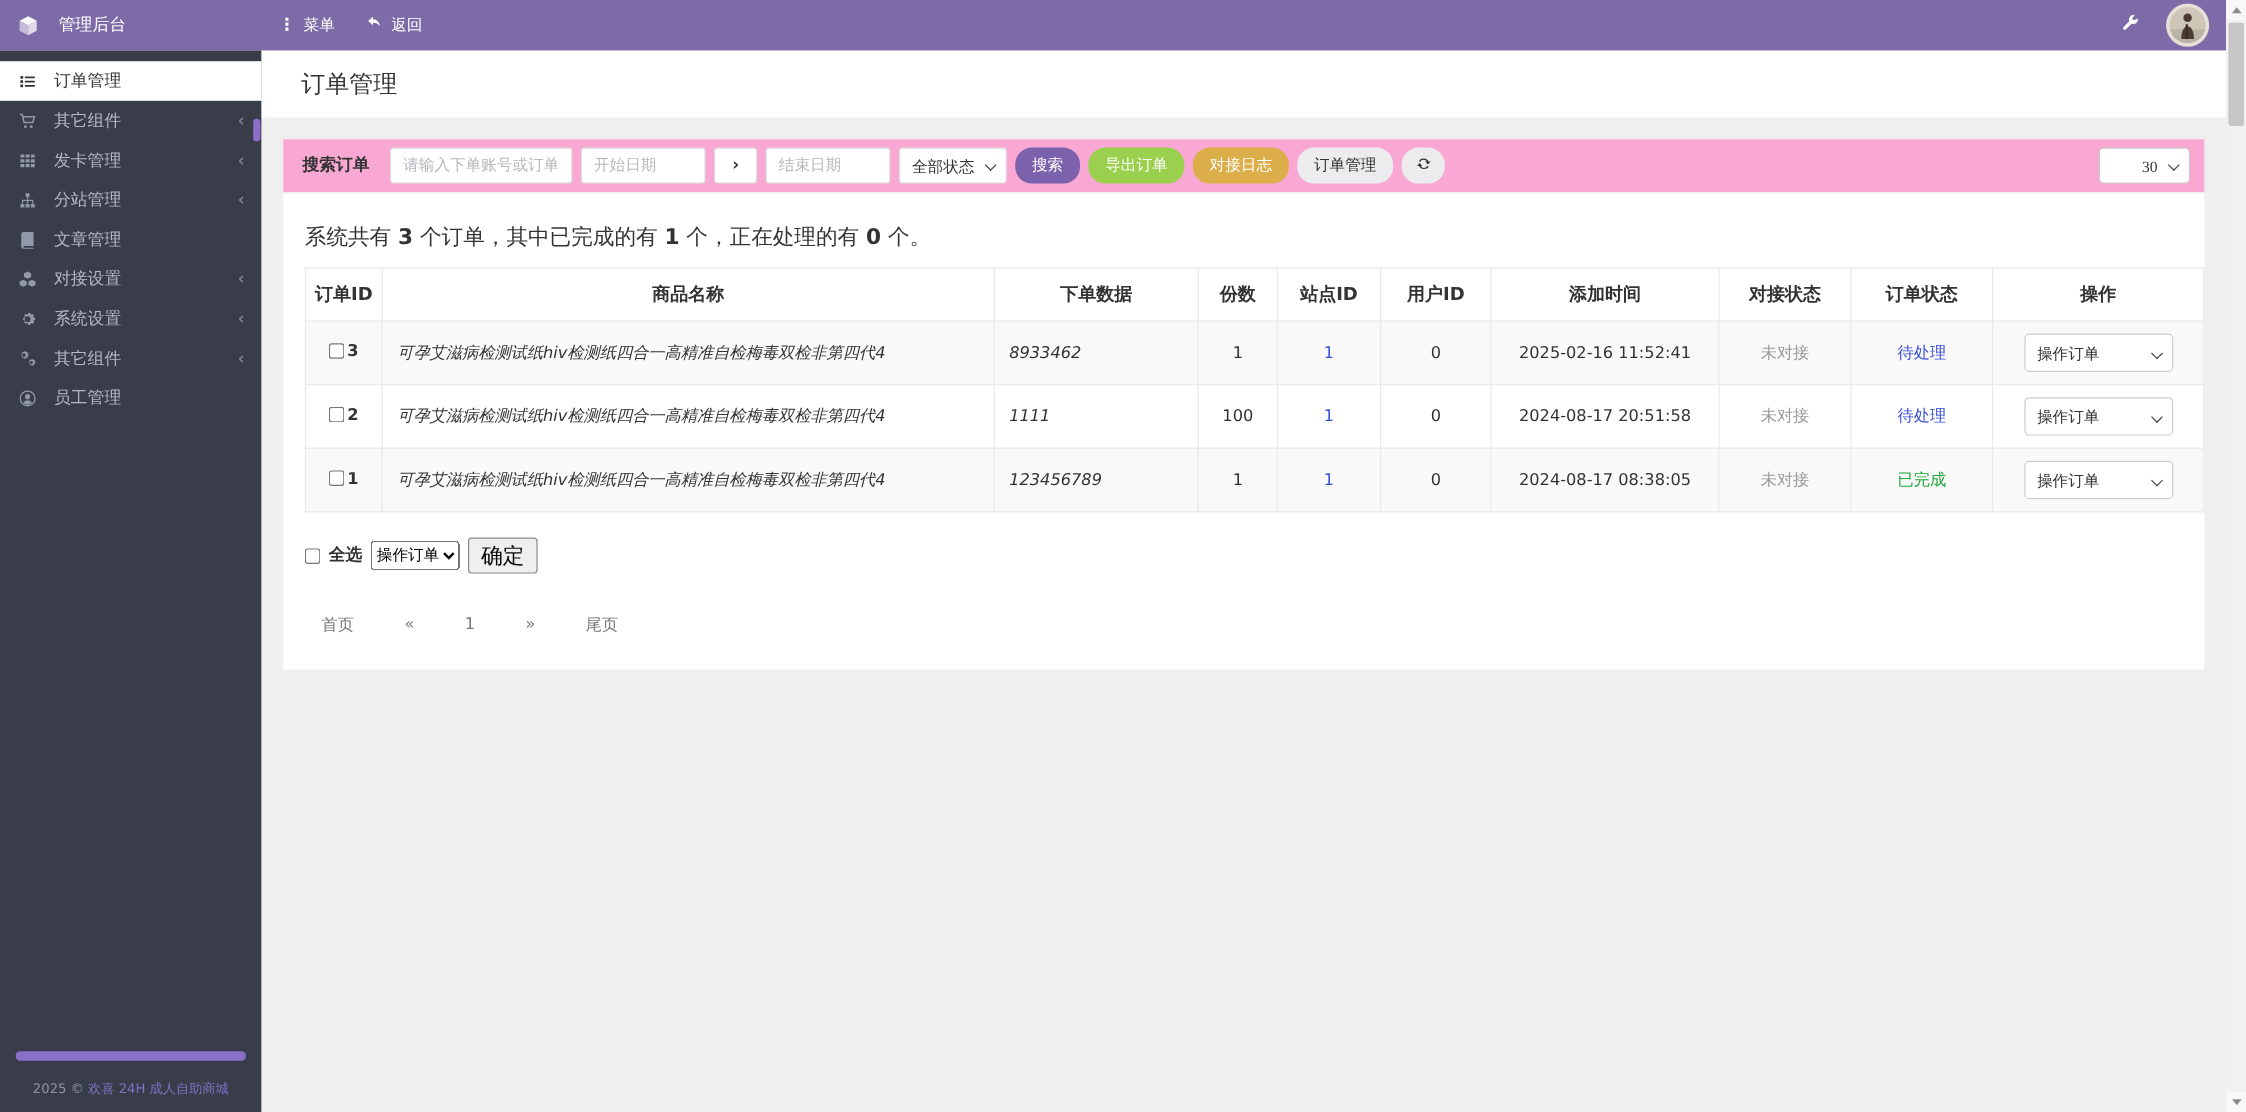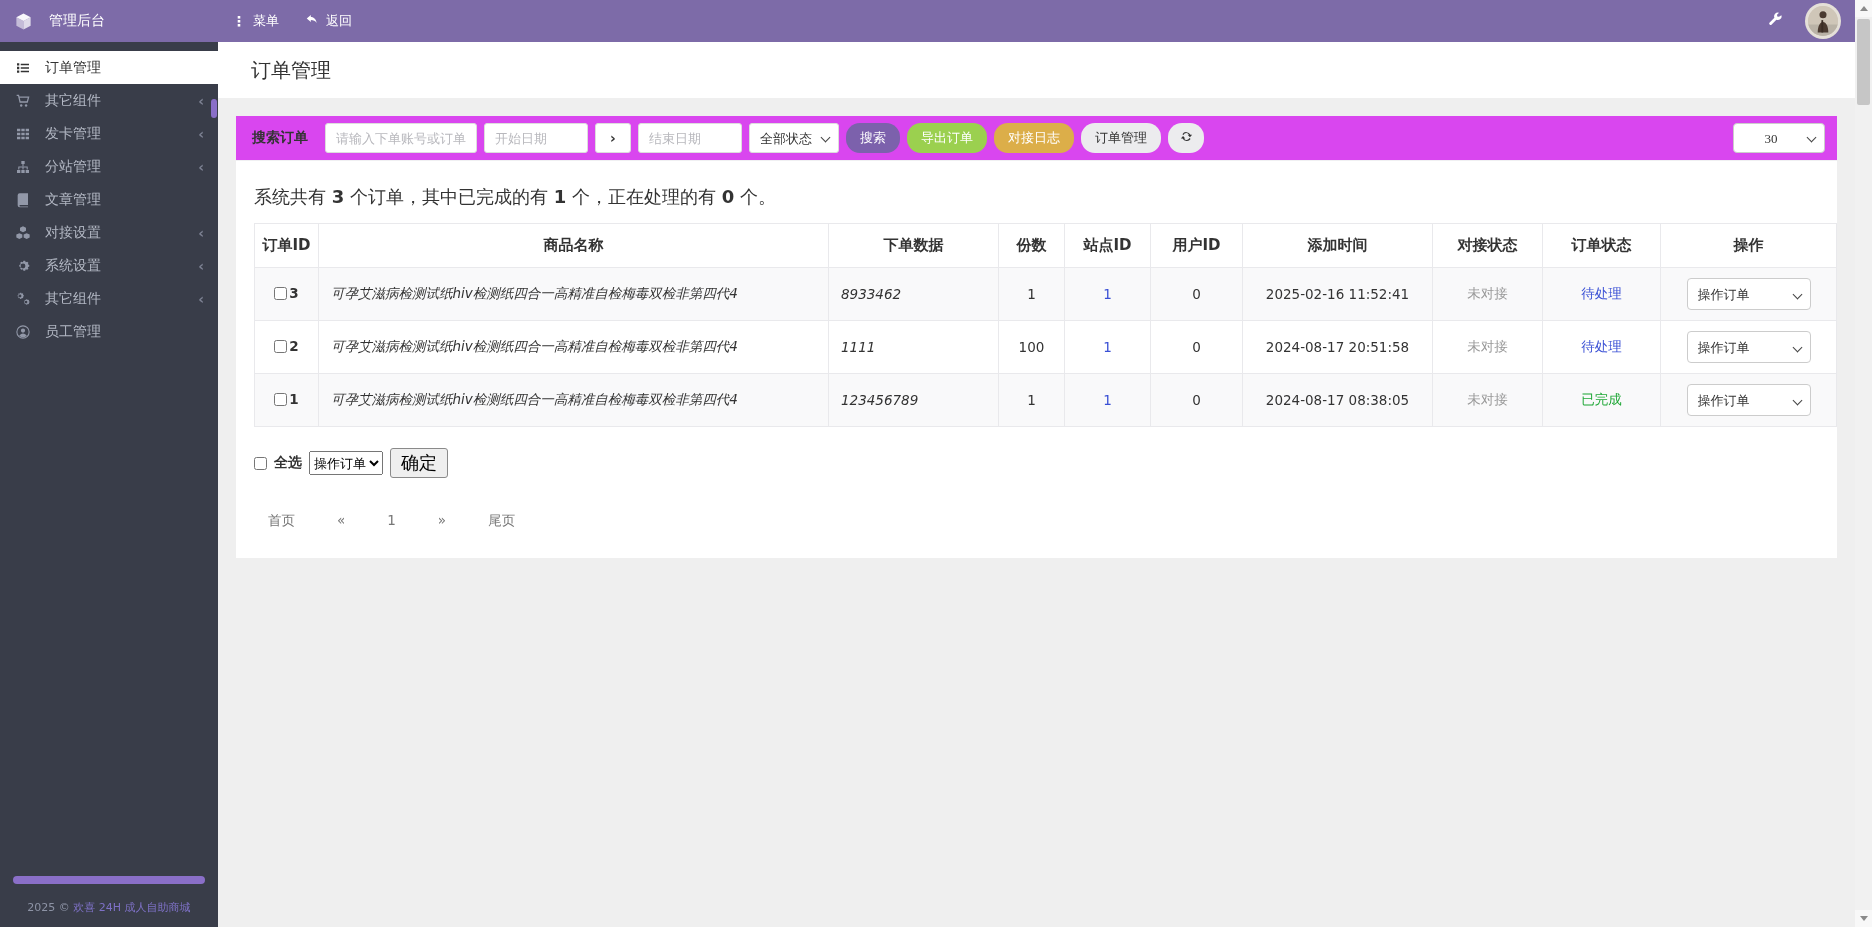--- a/index.html
+++ b/index.html
@@ -28,38 +28,38 @@
   .h-thumb { position:absolute; left:13px; right:13px; bottom:43px; height:8px; background:#8a6fc8; border-radius:4px; }
   .side-footer { position:absolute; bottom:12px; width:100%; text-align:center; font-size:11px; color:#8d93a5; }
   .side-footer .shoplink { color:#7e71c6; }
 
   
   .main { position:absolute; left:218px; top:42px; right:17px; bottom:0; background:#efefef; overflow:hidden; }
   .page-header { background:#fff; height:56px; display:flex; align-items:center; padding-left:33px; font-size:20px; color:#333; }
   .card { margin:18px; background:#fff; padding-bottom:28px; }
 
   
-  .toolbar { background:#d946ef; border-bottom:1px solid #f0f0f2; padding:7px 12px 7px 16px; display:flex; align-items:center; gap:7px; }
+  .toolbar { background:#f9a8d4; border-bottom:1px solid #f0f0f2; padding:7px 12px 7px 16px; display:flex; align-items:center; gap:7px; }
   .toolbar .search-label { font-size:14px; font-weight:bold; margin-right:10px; white-space:nowrap; }
   .tb-input { height:30px; border:1px solid #ddd; border-radius:3px; background:#fff; padding:0 10px; font-size:13px; color:#333; font-family:inherit; outline:none; }
   .tb-input::placeholder { color:#b8b8bd; }
   .kw { width:152px; }
   .date { width:104px; }
   .sep-box { width:36px; height:30px; border:1px solid #ddd; border-radius:3px; background:#fff; display:inline-flex; align-items:center; justify-content:center; font-weight:bold; font-size:14px; color:#333; }
   .sel { position:relative; display:inline-flex; }
   .sel select { appearance:none; -webkit-appearance:none; height:30px; border:1px solid #ddd; border-radius:3px; background:#fff; font-size:13px; color:#333; font-family:Liberation Serif, serif; padding:0 26px 0 10px; outline:none; cursor:pointer; }
   .sel::after { content:""; position:absolute; right:10px; top:11px; width:6px; height:6px; border-right:1.8px solid #444; border-bottom:1.8px solid #444; transform:rotate(45deg); pointer-events:none; }
   .btn { height:30px; border:none; border-radius:14px; padding:0 14px; font-size:13px; font-family:inherit; cursor:pointer; white-space:nowrap; }
   .btn-search { background:#7c61ac; color:#fff; }
   .btn-export { background:#9bd04f; color:#fff; }
   .btn-log { background:#dcae49; color:#fff; }
   .btn-plain { background:#ececee; color:#333; }
   .btn-refresh { background:#ececee; width:36px; display:inline-flex; align-items:center; justify-content:center; }
   .sel.pagesize { margin-left:auto; }
-  .sel.pagesize select { width:92px; border-color:#ccc; border-radius:4px; text-align:center; }
+  .sel.pagesize select { width:76px; border-color:#ccc; border-radius:4px; text-align:right; }
 
   
   .summary { margin:24px 18px 14px; font-size:18px; color:#333; }
   table.orders { border-collapse:collapse; table-layout:fixed; width:calc(100% - 36px); margin:0 18px; }
   .orders th { height:44px; font-size:15px; font-weight:bold; color:#333; border:1px solid #e9e9ec; background:#fff; text-align:center; }
   .orders td { height:53px; font-size:13.5px; color:#333; border:1px solid #e9e9ec; text-align:center; padding:0 6px; }
   .orders tbody tr:nth-child(odd) { background:#f9f9fa; }
   .orders td.t-left { text-align:left; padding:0 12px;font-style:italic; }
   .id-wrap { display:inline-flex; align-items:center; gap:2px; font-weight:bold; }
   .lnk { color:#3a50d5; cursor:pointer; text-decoration:none; }

